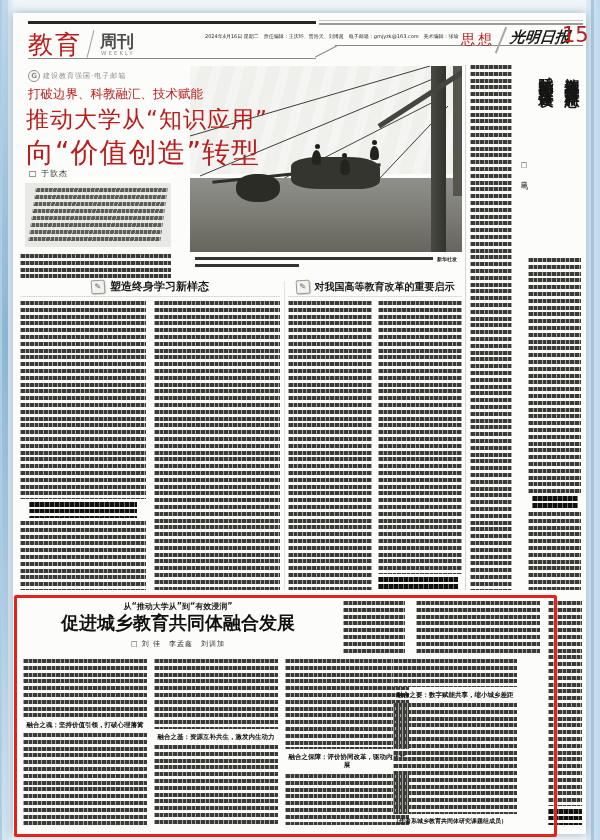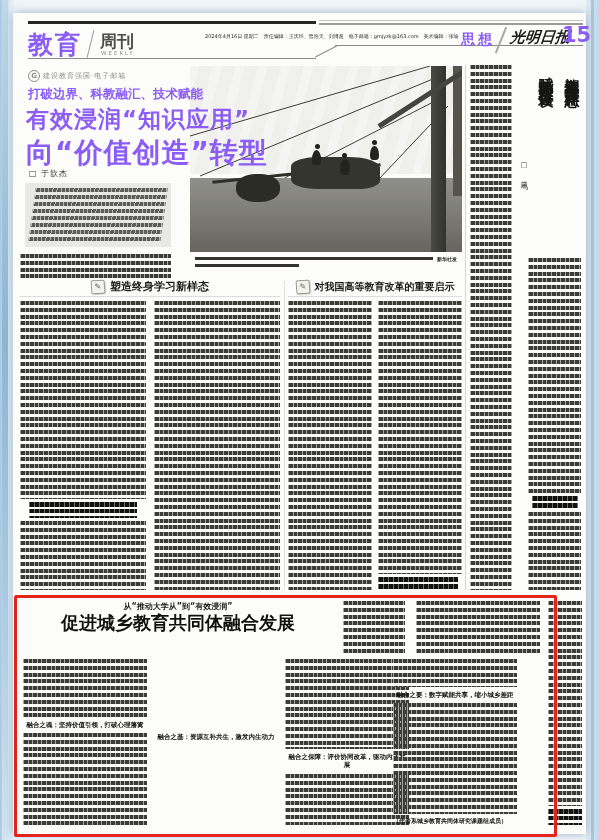--- a/index.html
+++ b/index.html
@@ -20,21 +20,21 @@
       repeating-linear-gradient(90deg, rgba(252,252,250,.4) 0 1px, rgba(0,0,0,0) 1px 5px),
       repeating-linear-gradient(180deg, #121210 0 4.6px, rgba(0,0,0,0) 4.6px 6.9px);}
   .gkl{background:
       repeating-linear-gradient(90deg, rgba(238,238,234,.6) 0 1px, rgba(0,0,0,0) 1px 4.2px),
       repeating-linear-gradient(180deg, rgba(58,58,56,.8) 0 3.6px, rgba(0,0,0,0) 3.6px 7px);
       transform:skewX(-8deg);}
   .gkc{background:repeating-linear-gradient(180deg,#34332f 0 3.2px, rgba(0,0,0,0) 3.2px 5.4px);}
   .col{position:absolute;display:flex;flex-direction:column;gap:3px;overflow:hidden;}
   .rsub{font-size:6.5px;font-weight:bold;text-align:center;line-height:1.3;color:#101010;padding:1px 2px;}
   .note{font-size:6px;font-weight:bold;color:#101010;line-height:1.3;}
-  .hd{color:#8b5cf6;font-weight:bold;white-space:nowrap;}
+  .hd{color:#b91c1c;font-weight:normal;white-space:nowrap;}
   .secicon{display:inline-block;width:12px;height:12px;border:1px solid #9a9a96;border-radius:2px;background:#f2f2ee;color:#6e6e6a;font-size:8px;line-height:12px;text-align:center;transform:rotate(-4deg);box-shadow:1px 1px 0 #d8d8d2;}
   .sechead{display:flex;align-items:center;justify-content:center;gap:5px;}
   .sectitle{font-weight:bold;color:#1b1b1b;}
   
   #vhead{writing-mode:vertical-rl;}
   #vhead .vline{font-size:15px;font-weight:bold;color:#161616;letter-spacing:2px;margin-left:7px;}
   #vhead .vby{font-size:7px;color:#3a3a3a;margin-left:8px;margin-top:96px;letter-spacing:2px;}
   
   #photo{left:177px;top:53px;width:272px;height:186px;overflow:hidden;
     background:linear-gradient(115deg,#ececе8 0%,#e9e9e5 25%,#d8d8d3 48%,#bdbdb7 68%,#9b9b94 100%),
@@ -112,21 +112,21 @@
       <div class="gkc" style="flex:1;height:5px;"></div>
       <div style="font-size:5px;font-weight:bold;color:#222;">新华社发</div>
     </div>
     <div class="abs gkc" style="left:182px;top:251px;width:104px;height:5px;"></div>
 
     <div class="abs" style="left:15px;top:57px;display:flex;align-items:center;gap:3px;">
       <span style="display:inline-block;width:10px;height:10px;border:1px solid #909090;border-radius:50%;color:#8a8a8a;font-size:7px;font-weight:bold;line-height:10px;text-align:center;">G</span>
       <span style="font-size:7px;color:#8a8a8a;letter-spacing:1px;">建设教育强国·电子邮箱</span>
     </div>
     <div class="abs hd" style="left:15px;top:73px;font-size:12.5px;text-align:right;">打破边界、科教融汇、技术赋能</div>
-    <div class="abs hd" style="left:13px;top:91px;font-size:23px;letter-spacing:1px;">有效浸润“知识应用”</div>
+    <div class="abs hd" style="left:13px;top:91px;font-size:23px;letter-spacing:1px;">推动大学从“知识应用”</div>
     <div class="abs hd" style="left:13px;top:121px;font-size:28px;letter-spacing:1px;">向“价值创造”转型</div>
     <div class="abs" style="left:16px;top:155px;font-size:8px;color:#333;letter-spacing:1px;">□ 于歆杰</div>
 
     <div class="abs" style="left:12px;top:170px;width:146px;height:64px;background:#e8e8e4;padding:5px 7px;box-sizing:border-box;">
       <div class="gkl" style="width:100%;height:100%;"></div>
     </div>
     <div class="abs gk" style="left:7px;top:241px;width:151px;height:26px;"></div>
 
     <div class="abs sechead" style="left:7px;top:266px;width:260px;">
       <span class="secicon">✎</span>
@@ -164,29 +164,30 @@
       <div class="gkb" style="height:13px;width:46px;margin:0 auto;"></div>
       <div class="gk" style="flex:1;"></div>
     </div>
     <div class="col" style="left:535px;top:588px;width:34px;height:224px;">
       <div class="gk" style="height:205px;"></div>
       <div class="gkb" style="flex:1;"></div>
     </div>
 
     <div class="abs" style="left:10px;top:588px;width:310px;text-align:center;font-size:8px;font-weight:bold;color:#1a1a1a;">从“推动大学从”到“有效浸润”</div>
     <div class="abs" style="left:10px;top:598px;width:310px;text-align:center;font-size:18px;font-weight:bold;color:#111;white-space:nowrap;">促进城乡教育共同体融合发展</div>
+    <div class="abs" style="left:10px;top:626px;width:310px;text-align:center;font-size:7px;color:#333;letter-spacing:1px;">□ 刘 佳　李孟鑫　刘训加</div>
     <div class="abs gk" style="left:330px;top:588px;width:62px;height:52px;"></div>
     <div class="abs gk" style="left:403px;top:588px;width:124px;height:52px;"></div>
 
     <div class="col" style="left:10px;top:646px;width:124px;height:166px;">
       <div class="gk" style="height:58px;"></div>
       <div class="rsub">融合之魂：坚持价值引领，打破心理藩篱</div>
       <div class="gk" style="flex:1;"></div>
     </div>
-    <div class="col" style="left:141px;top:646px;width:124px;height:166px;align-items:center;">
+    <div class="col" style="left:141px;top:646px;width:124px;height:166px;">
       <div class="gk" style="height:70px;"></div>
       <div class="rsub">融合之基：资源互补共生，激发内生动力</div>
       <div class="gk" style="flex:1;"></div>
     </div>
     <div class="col" style="left:272px;top:646px;width:124px;height:166px;">
       <div class="gk" style="height:90px;"></div>
       <div class="rsub">融合之保障：评价协同改革，驱动内涵发展</div>
       <div class="gk" style="flex:1;"></div>
     </div>
     <div class="col" style="left:380px;top:646px;width:124px;height:166px;">

